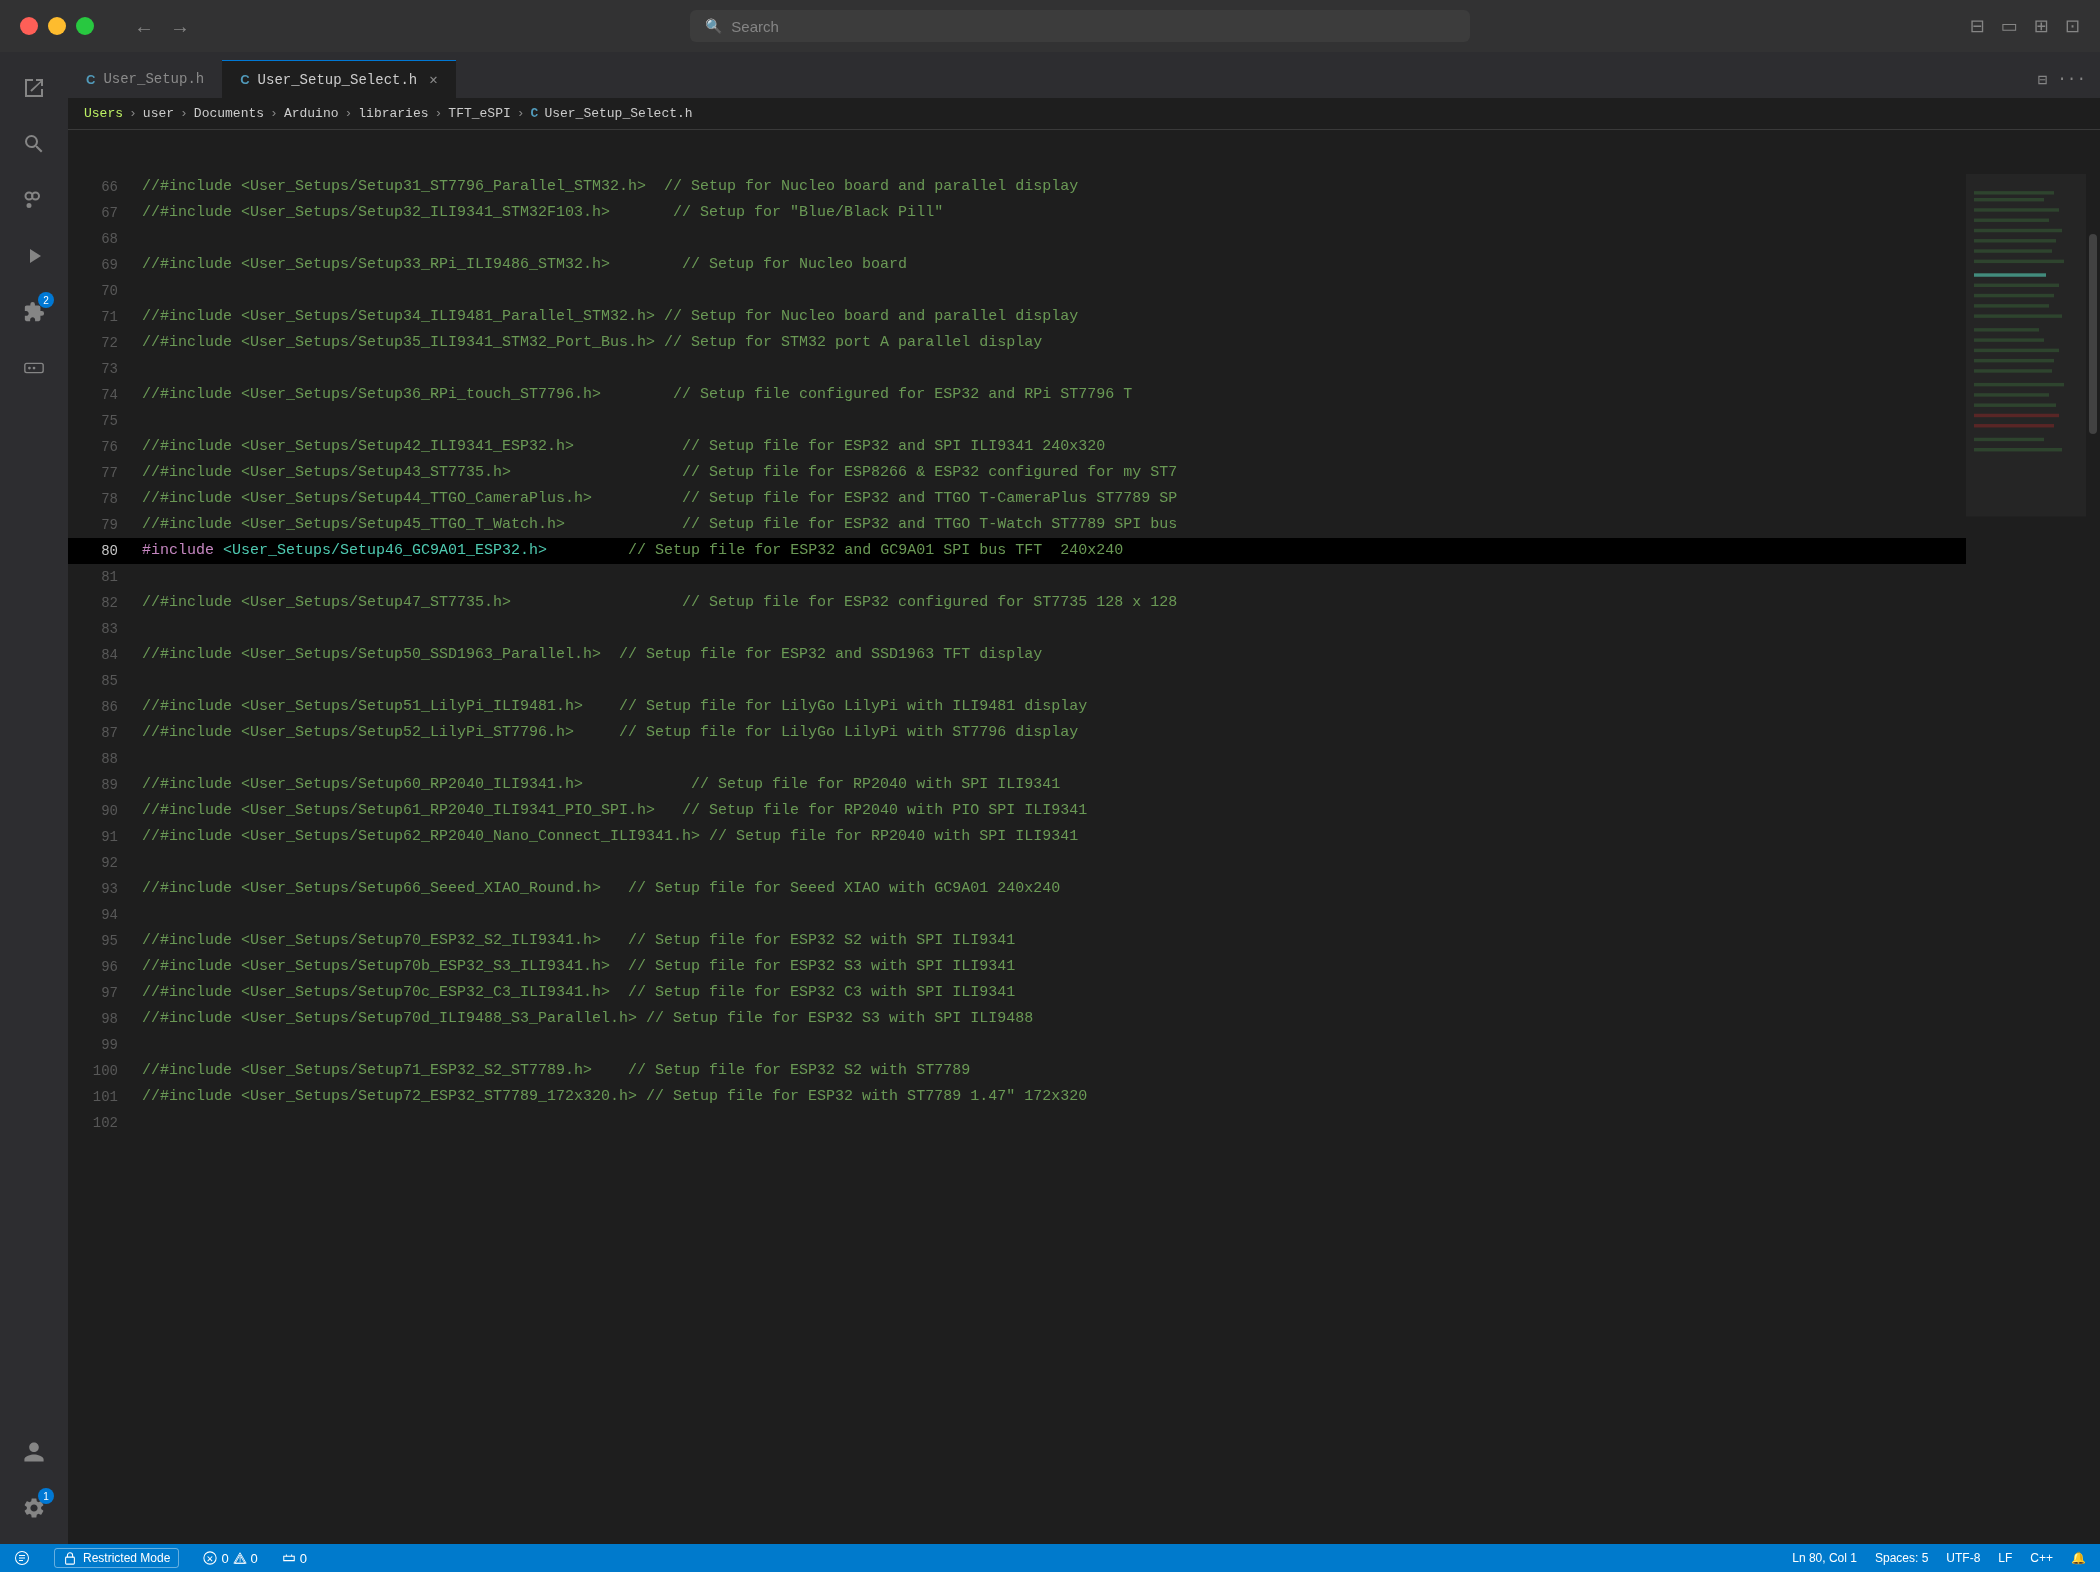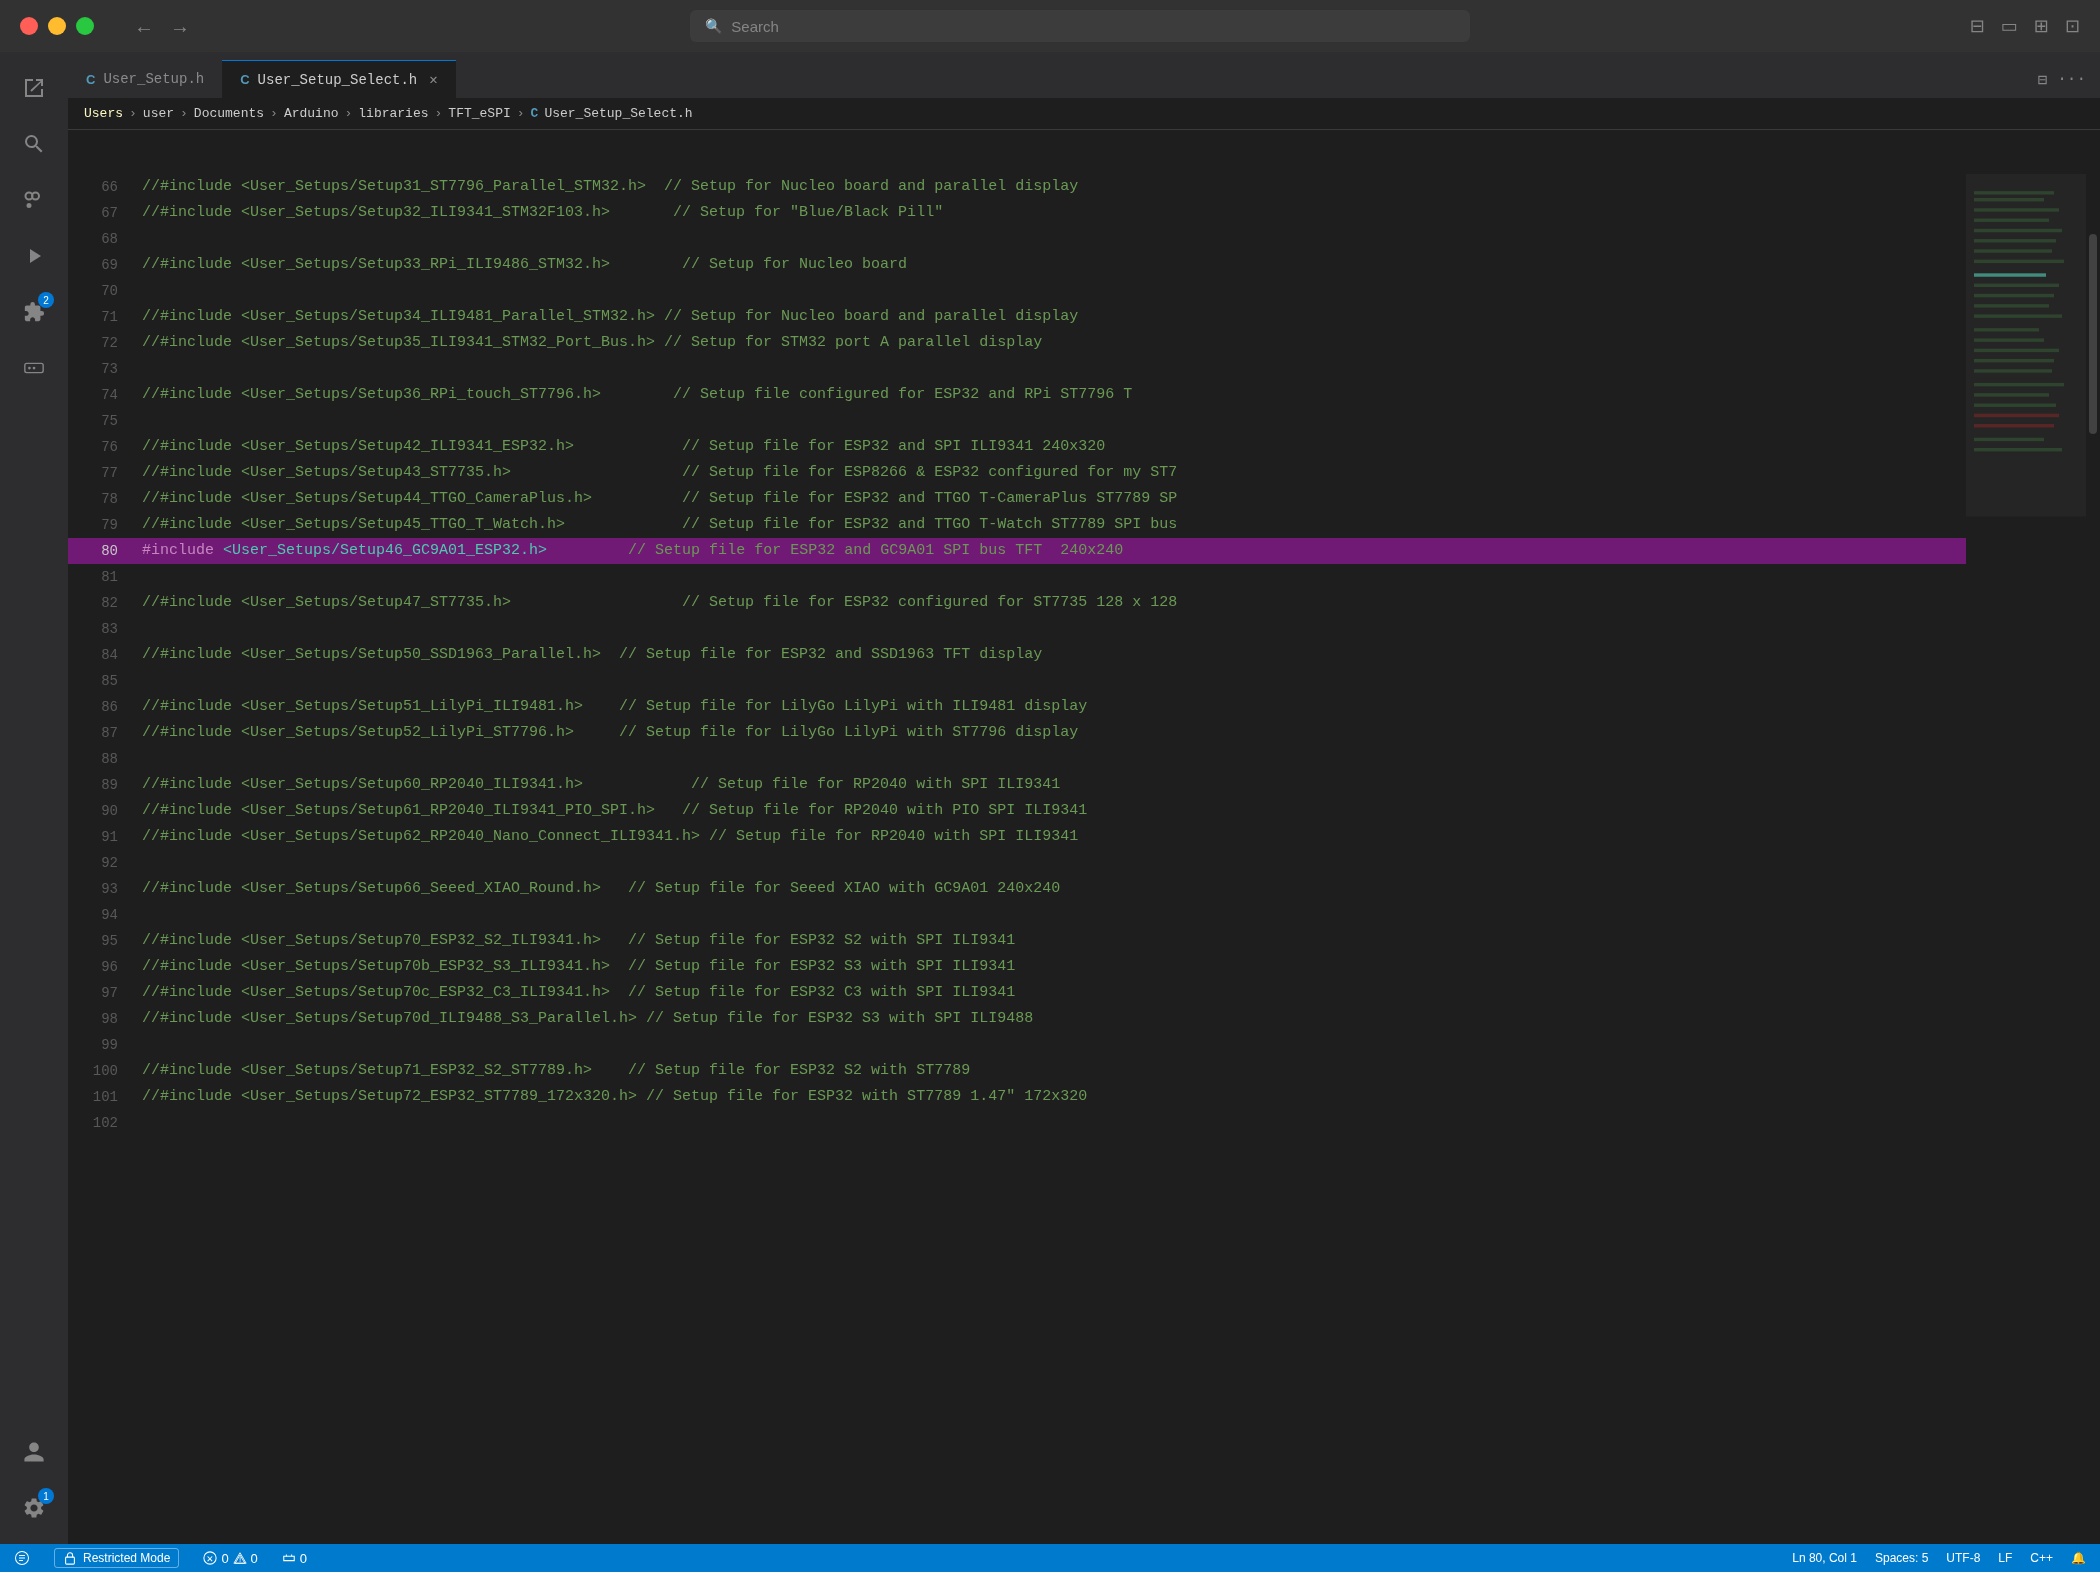--- a/index.html
+++ b/index.html
@@ -234,21 +234,21 @@
       padding: 0;
     }
     .code-line {
       display: flex;
       height: 26px;
       align-items: center;
       font-size: 15px;
       line-height: 26px;
     }
     .code-line.active-line {
-      background: #701a75;
+      background: #000000;
     }
     .line-number {
       width: 70px;
       text-align: right;
       padding-right: 20px;
       color: #585858;
       font-size: 14px;
       flex-shrink: 0;
       user-select: none;
     }
@@ -424,21 +424,21 @@
         <span>User_Setup_Select.h</span>
         <span class="tab-close">✕</span>
       </div>
       <div class="tab-actions">
         <span style="cursor:pointer;color:#858585;">⊟</span>
         <span style="cursor:pointer;color:#858585;">···</span>
       </div>
     </div>
 
     <div class="breadcrumb">
-      <span style="color:#fef9c3;">Users</span>
+      <span style="color:#bef264;">Users</span>
       <span class="breadcrumb-sep">›</span>
       <span style="color:#cccccc;">user</span>
       <span class="breadcrumb-sep">›</span>
       <span style="color:#cccccc;">Documents</span>
       <span class="breadcrumb-sep">›</span>
       <span style="color:#cccccc;">Arduino</span>
       <span class="breadcrumb-sep">›</span>
       <span style="color:#cccccc;">libraries</span>
       <span class="breadcrumb-sep">›</span>
       <span style="color:#cccccc;">TFT_eSPI</span>

